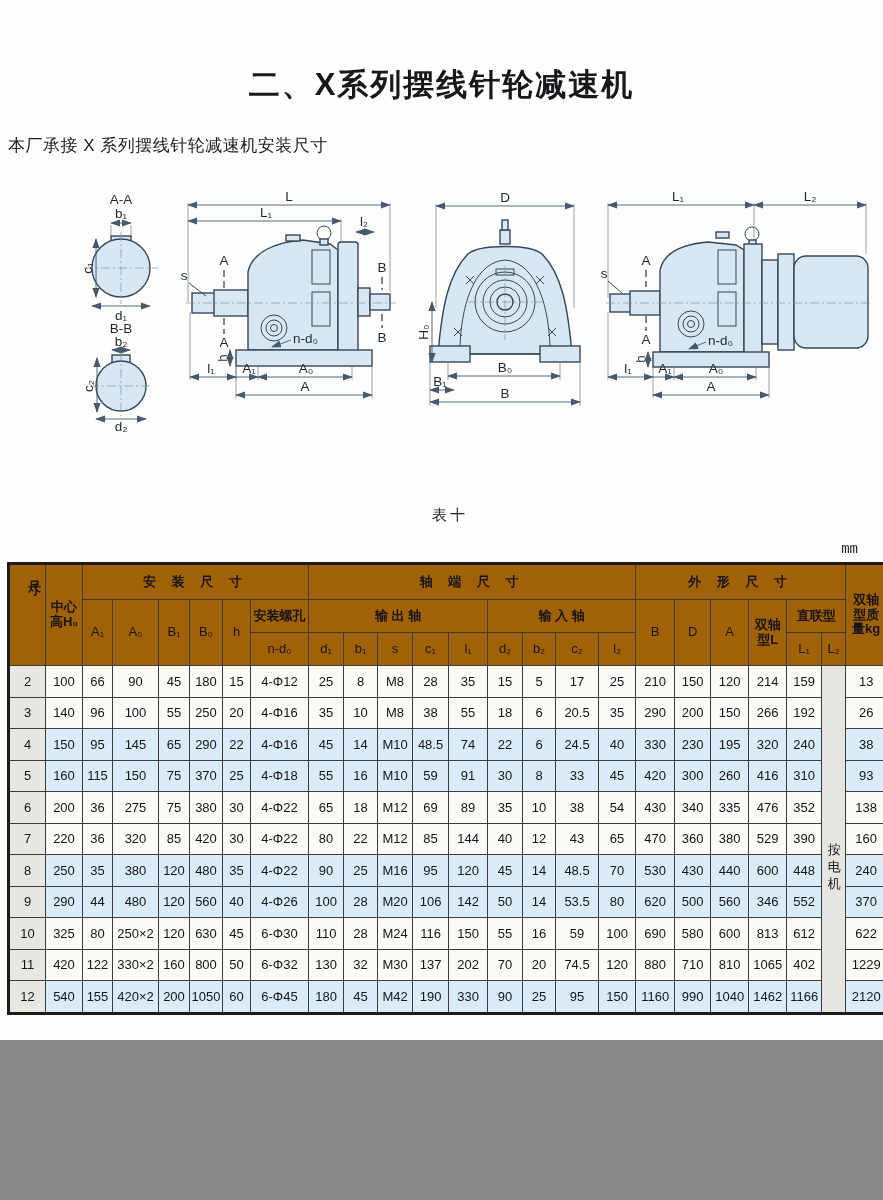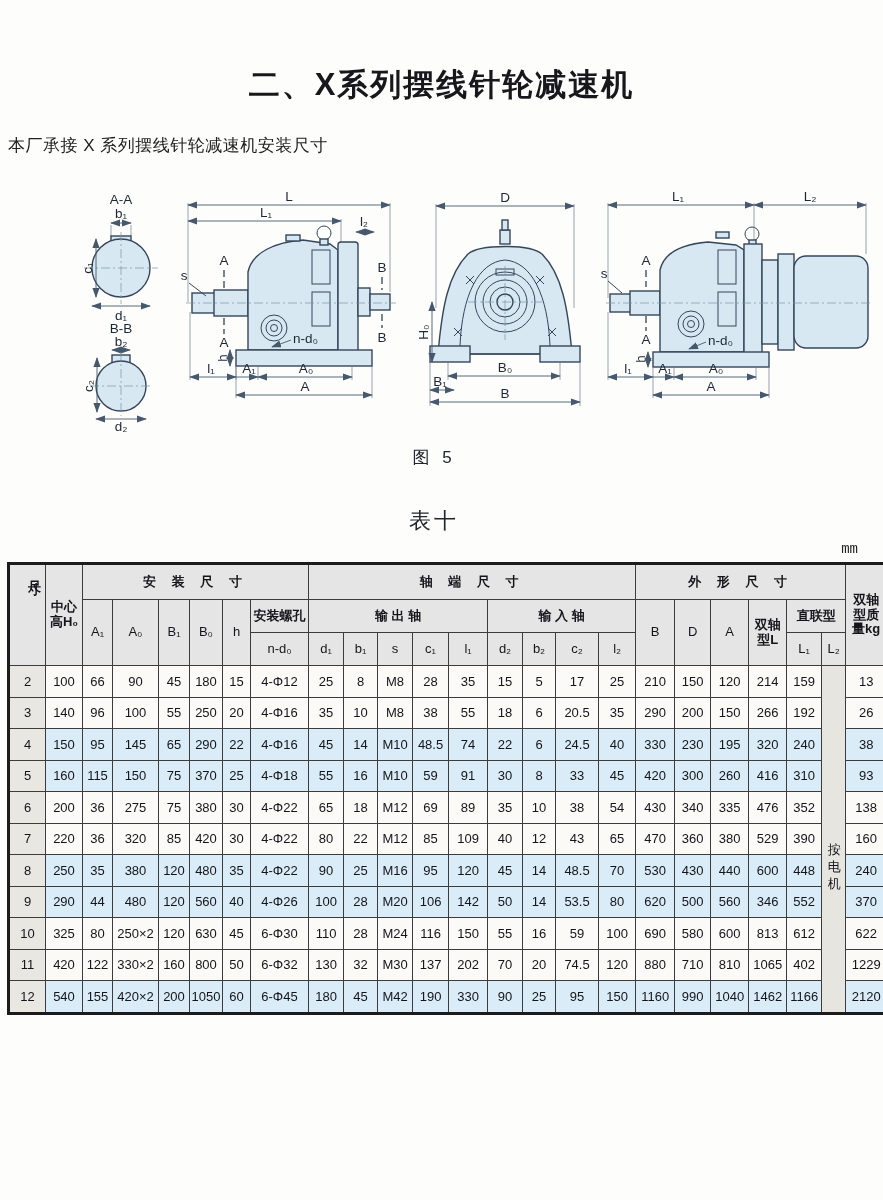--- a/index.html
+++ b/index.html
@@ -1,54 +1,54 @@
 <!DOCTYPE html>
 <html><head>
 <meta charset="utf-8">
 <style>
   html,body{margin:0;padding:0;background:#888;}
   .page{
-    position:relative;width:883px;height:1200px;margin:0 auto;
+    position:relative;width:883px;height:1040px;margin:0 auto;
     background:#fdfdfb;color:#1d1d22;
     font-family:"Liberation Sans","DejaVu Sans",sans-serif;
     overflow:hidden;
   }
   .doc-title{
     position:absolute;top:64px;left:0;width:100%;
     text-align:center;font-size:31px;font-weight:900;letter-spacing:2px;
     color:#17171c;
   }
   .doc-subtitle{
     position:absolute;top:134px;left:8px;font-size:17px;color:#222;
     letter-spacing:0.5px;
   }
   .figure-svg{position:absolute;top:190px;left:8px;}
   .fig-caption{
     position:absolute;top:446px;left:0;width:868px;text-align:center;
     font-size:17px;letter-spacing:4px;color:#20252e;
   }
   .tbl-caption{
-    position:absolute;top:506px;left:0;width:868px;text-align:center;
-    font-size:22px;letter-spacing:3px;color:#20252e;
+    position:absolute;top:506px;left:16px;width:868px;text-align:center;
+    font-size:15px;letter-spacing:3px;color:#20252e;
   }
   .unit-label{
     position:absolute;top:541px;right:25px;font-size:14px;color:#222;font-family:Liberation Mono, monospace;
   }
   .table-wrap{position:absolute;top:562px;left:7px;}
   table.dim-table{
     border-collapse:collapse;table-layout:fixed;width:869px;
     font-size:13px;color:#14141a;
     border:3px solid #1c1c1c;
   }
   .dim-table th,.dim-table td{
     border:1px solid #3c3c3c;text-align:center;vertical-align:middle;
     padding:0 1px;overflow:hidden;white-space:nowrap;
   }
   .dim-table thead th{
-    background:#e5e5e5;font-weight:600;font-size:13px;line-height:1.15;
+    background:#a16207;font-weight:600;font-size:13px;line-height:1.15;
   }
   .dim-table thead tr:nth-child(1) th{height:34px;}
   .dim-table thead tr:nth-child(2) th{height:32px;}
   .dim-table thead tr:nth-child(3) th{height:32px;}
   .dim-table thead th.sym{font-weight:400;}
   .dim-table thead th.grp{letter-spacing:6px;}
   .dim-table tbody td{height:30.5px;background:#fbfaf7;}
   .dim-table tbody tr.shaded td{background:#d9ecf7;}
   .dim-table tbody td.model-col,
   .dim-table tbody tr.shaded td.model-col{background:#e8e7e2;}
@@ -274,21 +274,20 @@
       <text x="657" y="183" text-anchor="middle" font-size="12">A₁</text>
       <text x="708" y="183" text-anchor="middle" font-size="12">A₀</text>
       <line class="dim" x1="600" y1="187" x2="645" y2="187" marker-start="url(#ar)" marker-end="url(#ar)"></line>
       <line class="dim" x1="645" y1="187" x2="666" y2="187" marker-end="url(#ar)"></line>
       <line class="dim" x1="666" y1="187" x2="748" y2="187" marker-start="url(#ar)" marker-end="url(#ar)"></line>
       <text x="703" y="201" text-anchor="middle" font-size="12">A</text>
       <line class="dim" x1="645" y1="205" x2="761" y2="205" marker-start="url(#ar)" marker-end="url(#ar)"></line>
     </g>
   </svg>
 
-  <div class="fig-caption">图 5</div>
   <div class="tbl-caption">表十</div>
   <div class="unit-label">mm</div>
 
   <div class="table-wrap">
     <table class="dim-table">
       <colgroup>
         <col style="width:37px">
           <col style="width:37px">
           <col style="width:30px">
         <col style="width:46px">
@@ -498,21 +497,21 @@
             <td>36</td>
             <td>320</td>
             <td>85</td>
             <td>420</td>
             <td>30</td>
             <td>4-Φ22</td>
             <td>80</td>
             <td>22</td>
             <td>M12</td>
             <td>85</td>
-            <td>109</td>
+            <td>144</td>
             <td>40</td>
             <td>12</td>
             <td>43</td>
             <td>65</td>
             <td>470</td>
             <td>360</td>
             <td>380</td>
             <td>529</td>
             <td>390</td>
             <td>160</td>

